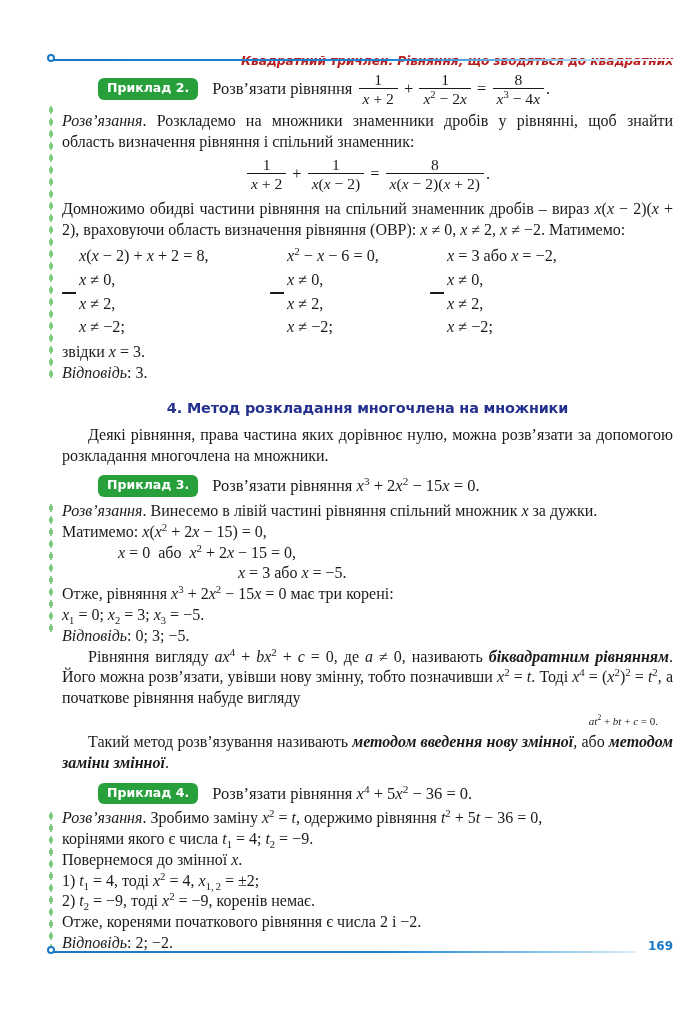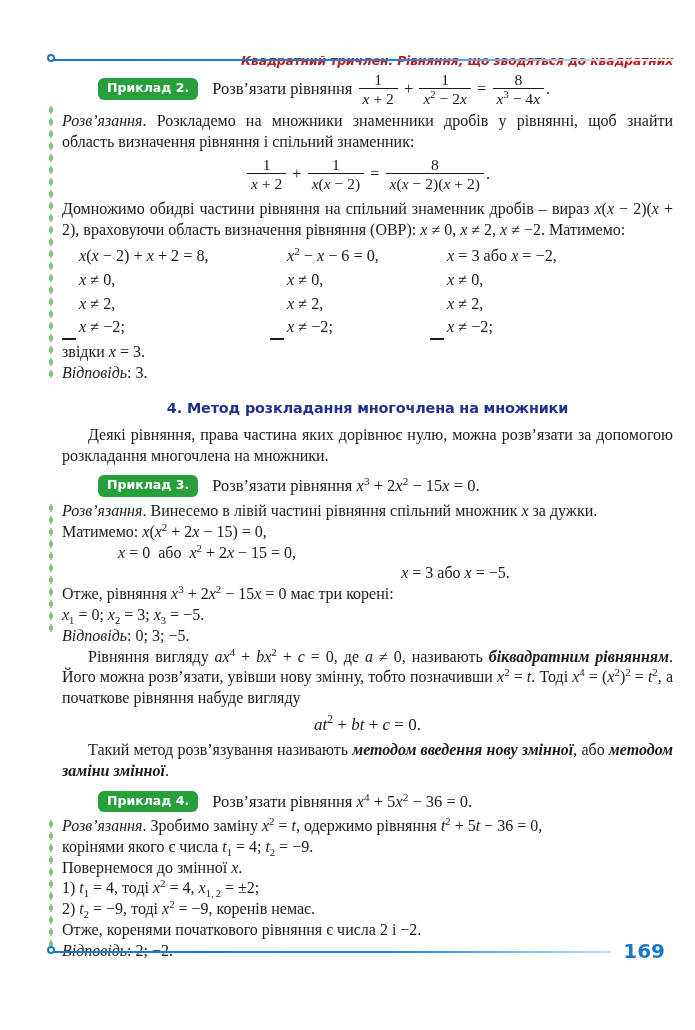--- a/index.html
+++ b/index.html
@@ -65,25 +65,25 @@
     height: 22px;
   }
   .footer .rule {
     top: 5px;
   }
   .footer .rule-dot {
     top: 0px;
   }
   .pagenum {
     position: absolute;
-    right: 8px;
+    right: 0;
     top: -7px;
     font-family: "DejaVu Sans", sans-serif;
     font-weight: bold;
-    font-size: 20px;
+    font-size: 12px;
     color: #1878c8;
     background: #ffffff;
     padding-left: 12px;
   }
 
   
   .content {
     position: absolute;
     left: 48px;
     top: 72px;
@@ -138,22 +138,22 @@
     line-height: 1.30;
     text-align: justify;
     text-justify: inter-word;
   }
   p.indent { text-indent: 26px; }
   p.nojust { text-align: left; }
 
   .ctr {
     margin: 15px;
     padding-left: 14px;
-    font-size: 17px;
-    text-align: center;
+    font-size: 11px;
+    text-align: right;
     line-height: 1.30;
   }
 
   
   h3.sect {
     margin: 16px 0 9px 0;
     padding-left: 14px;
     font-family: "DejaVu Sans", sans-serif;
     font-weight: bold;
     font-size: 14.4px;
@@ -191,21 +191,21 @@
 
   
   .systems {
     padding-left: 14px;
     display: flex;
     gap: 0px;
     margin: 4px 0 2px 0;
   }
   .sys {
     display: flex;
-    align-items: flex-end;
+    align-items: center;
     font-size: 16.2px;
   }
   .sys-brace {
     width: 13px;
     border: 1.6px solid #1a1a1a;
     border-right: none;
     border-radius: 13px 0 0 13px;
     margin-right: 3px;
   }
   .sys-rows { display: flex; flex-direction: column; }
@@ -315,21 +315,21 @@
     <div class="dotline" style="top:26px;height:134px;"></div>
 
     <div class="ex-line">
       <span class="badge">Приклад 3.</span>
       <span class="ex-task"><span>Розв’язати рівняння</span> <span class="mi">x</span><sup>3</sup> + 2<span class="mi">x</span><sup>2</sup> − 15<span class="mi">x</span> = 0.</span>
     </div>
 
     <p class="body nojust"><span class="mi">Розв’язання</span><span>. Винесемо в лівій частині рівняння спільний множник </span><span class="mi">x</span><span> за дужки. Матимемо: </span><span class="mi">x</span>(<span class="mi">x</span><sup>2</sup> + 2<span class="mi">x</span> − 15) = 0,</p>
 
     <p class="body nojust" style="text-align:left;padding-left:70px;"><span class="mi">x</span> = 0&nbsp; або&nbsp; <span class="mi">x</span><sup>2</sup> + 2<span class="mi">x</span> − 15 = 0,</p>
-    <p class="body nojust" style="text-align:center;padding-left:190px;"><span class="mi">x</span> = 3 або <span class="mi">x</span> = −5.</p>
+    <p class="body nojust" style="padding-left:190px;"><span class="mi">x</span> = 3 або <span class="mi">x</span> = −5.</p>
 
     <p class="body nojust"><span>Отже, рівняння </span><span class="mi">x</span><sup>3</sup> + 2<span class="mi">x</span><sup>2</sup> − 15<span class="mi">x</span> = 0<span> має три корені:</span></p>
     <p class="body nojust"><span class="mi">x</span><sub>1</sub> = 0; <span class="mi">x</span><sub>2</sub> = 3; <span class="mi">x</span><sub>3</sub> = −5.</p>
     <p class="body nojust"><span class="mi">Відповідь</span><span>: 0; 3; −5.</span></p>
   </div>
 
 
   <p class="body indent"><span>Рівняння вигляду </span><span class="mi">ax</span><sup>4</sup> + <span class="mi">bx</span><sup>2</sup> + <span class="mi">c</span> = 0<span>, де </span><span class="mi">a</span> ≠ 0<span>, називають </span><span class="mb">біквадратним рівнянням</span><span>. Його можна розв’язати, увівши нову змінну, тобто позначивши </span><span class="mi">x</span><sup>2</sup> = <span class="mi">t</span><span>. Тоді </span><span class="mi">x</span><sup>4</sup> = (<span class="mi">x</span><sup>2</sup>)<sup>2</sup> = <span class="mi">t</span><sup>2</sup><span>, а початкове рівняння набуде вигляду</span></p>
 
   <p class="ctr" style="margin-top:5px;margin-bottom:4px;"><span class="mi">at</span><sup>2</sup> + <span class="mi">bt</span> + <span class="mi">c</span> = 0.</p>

